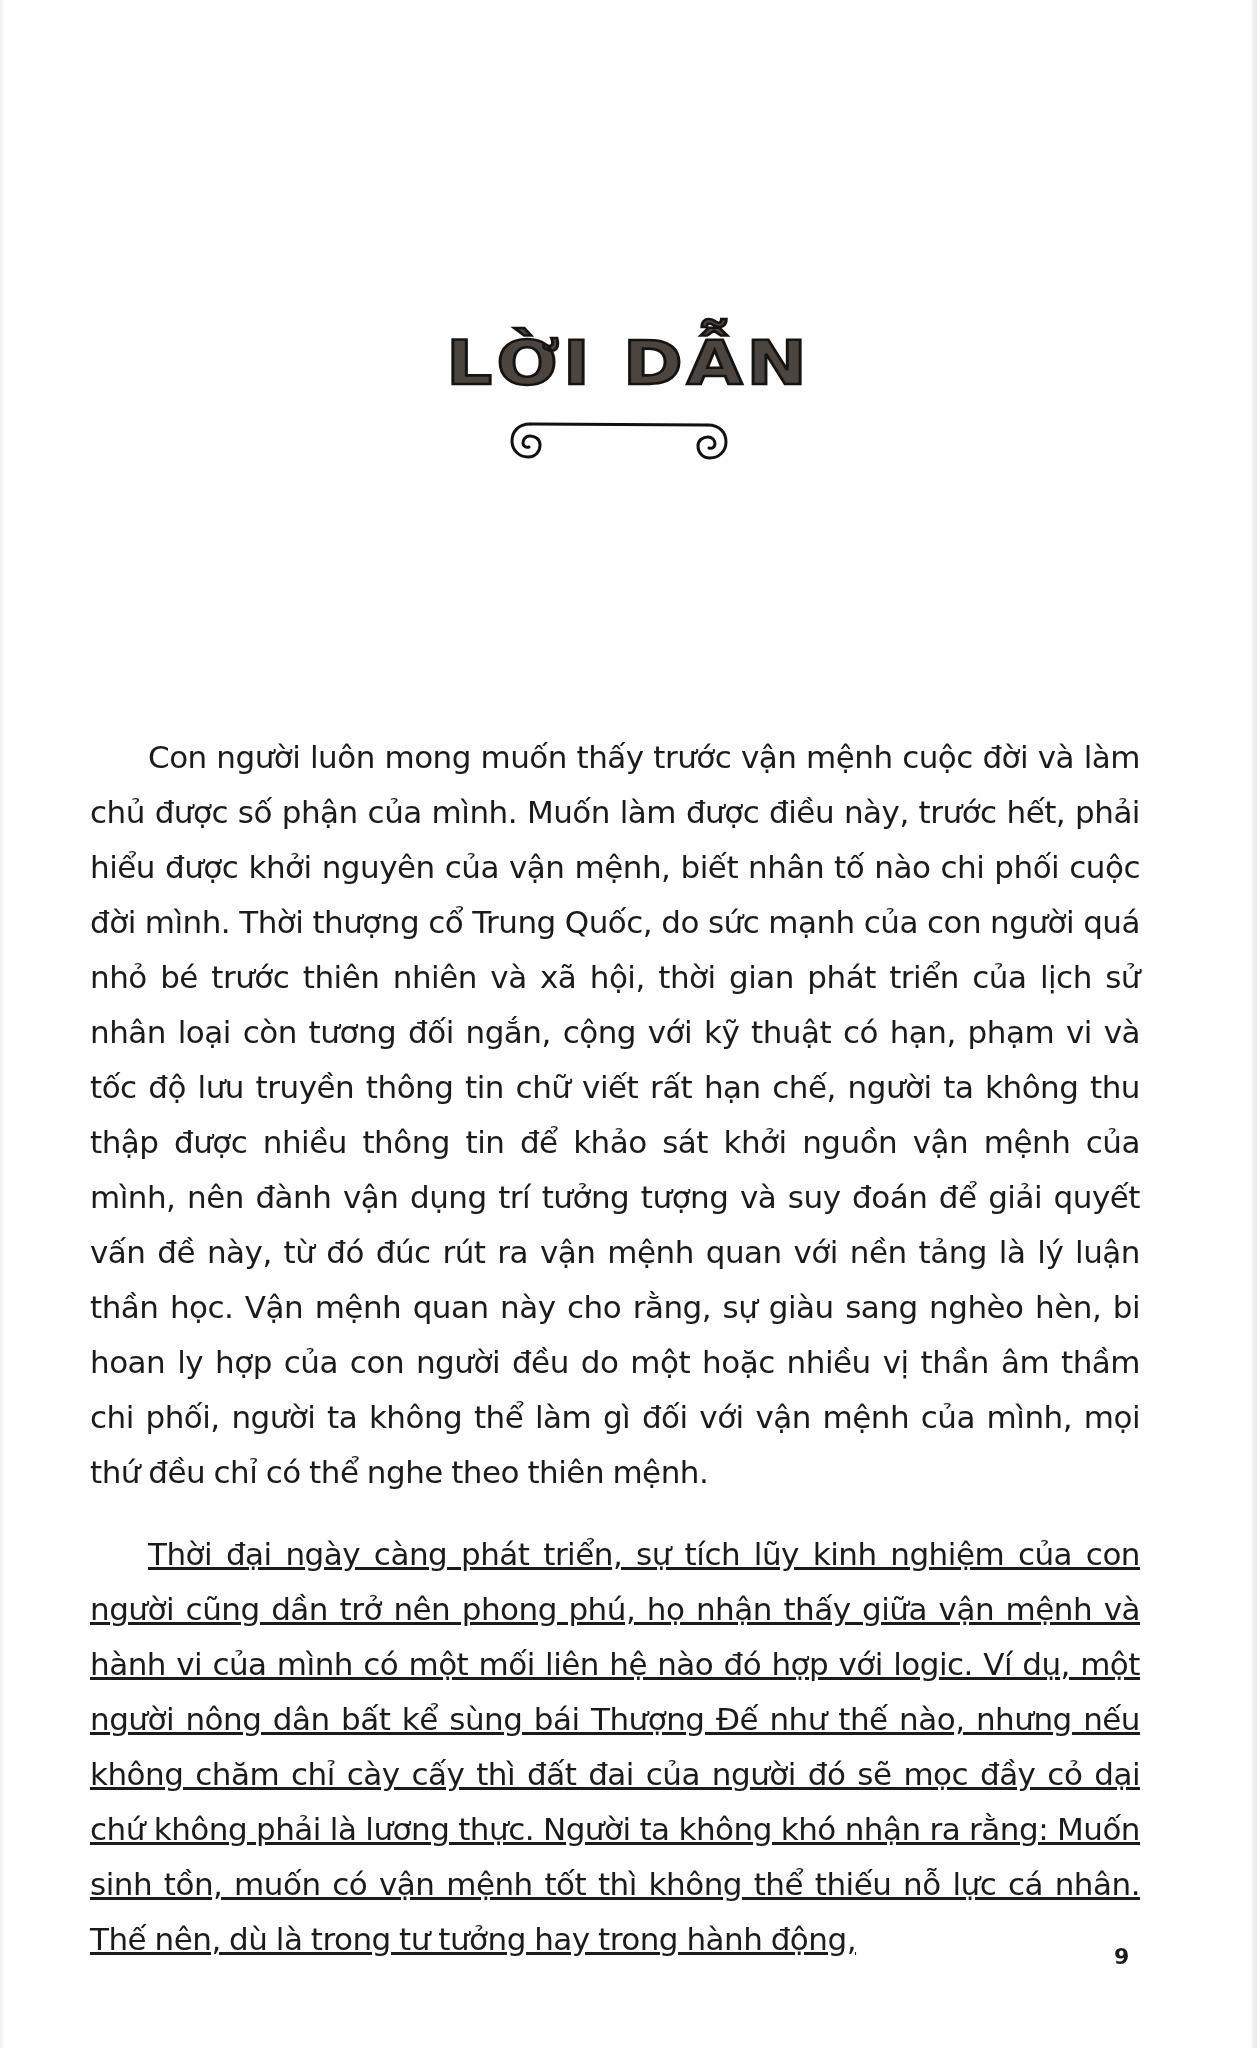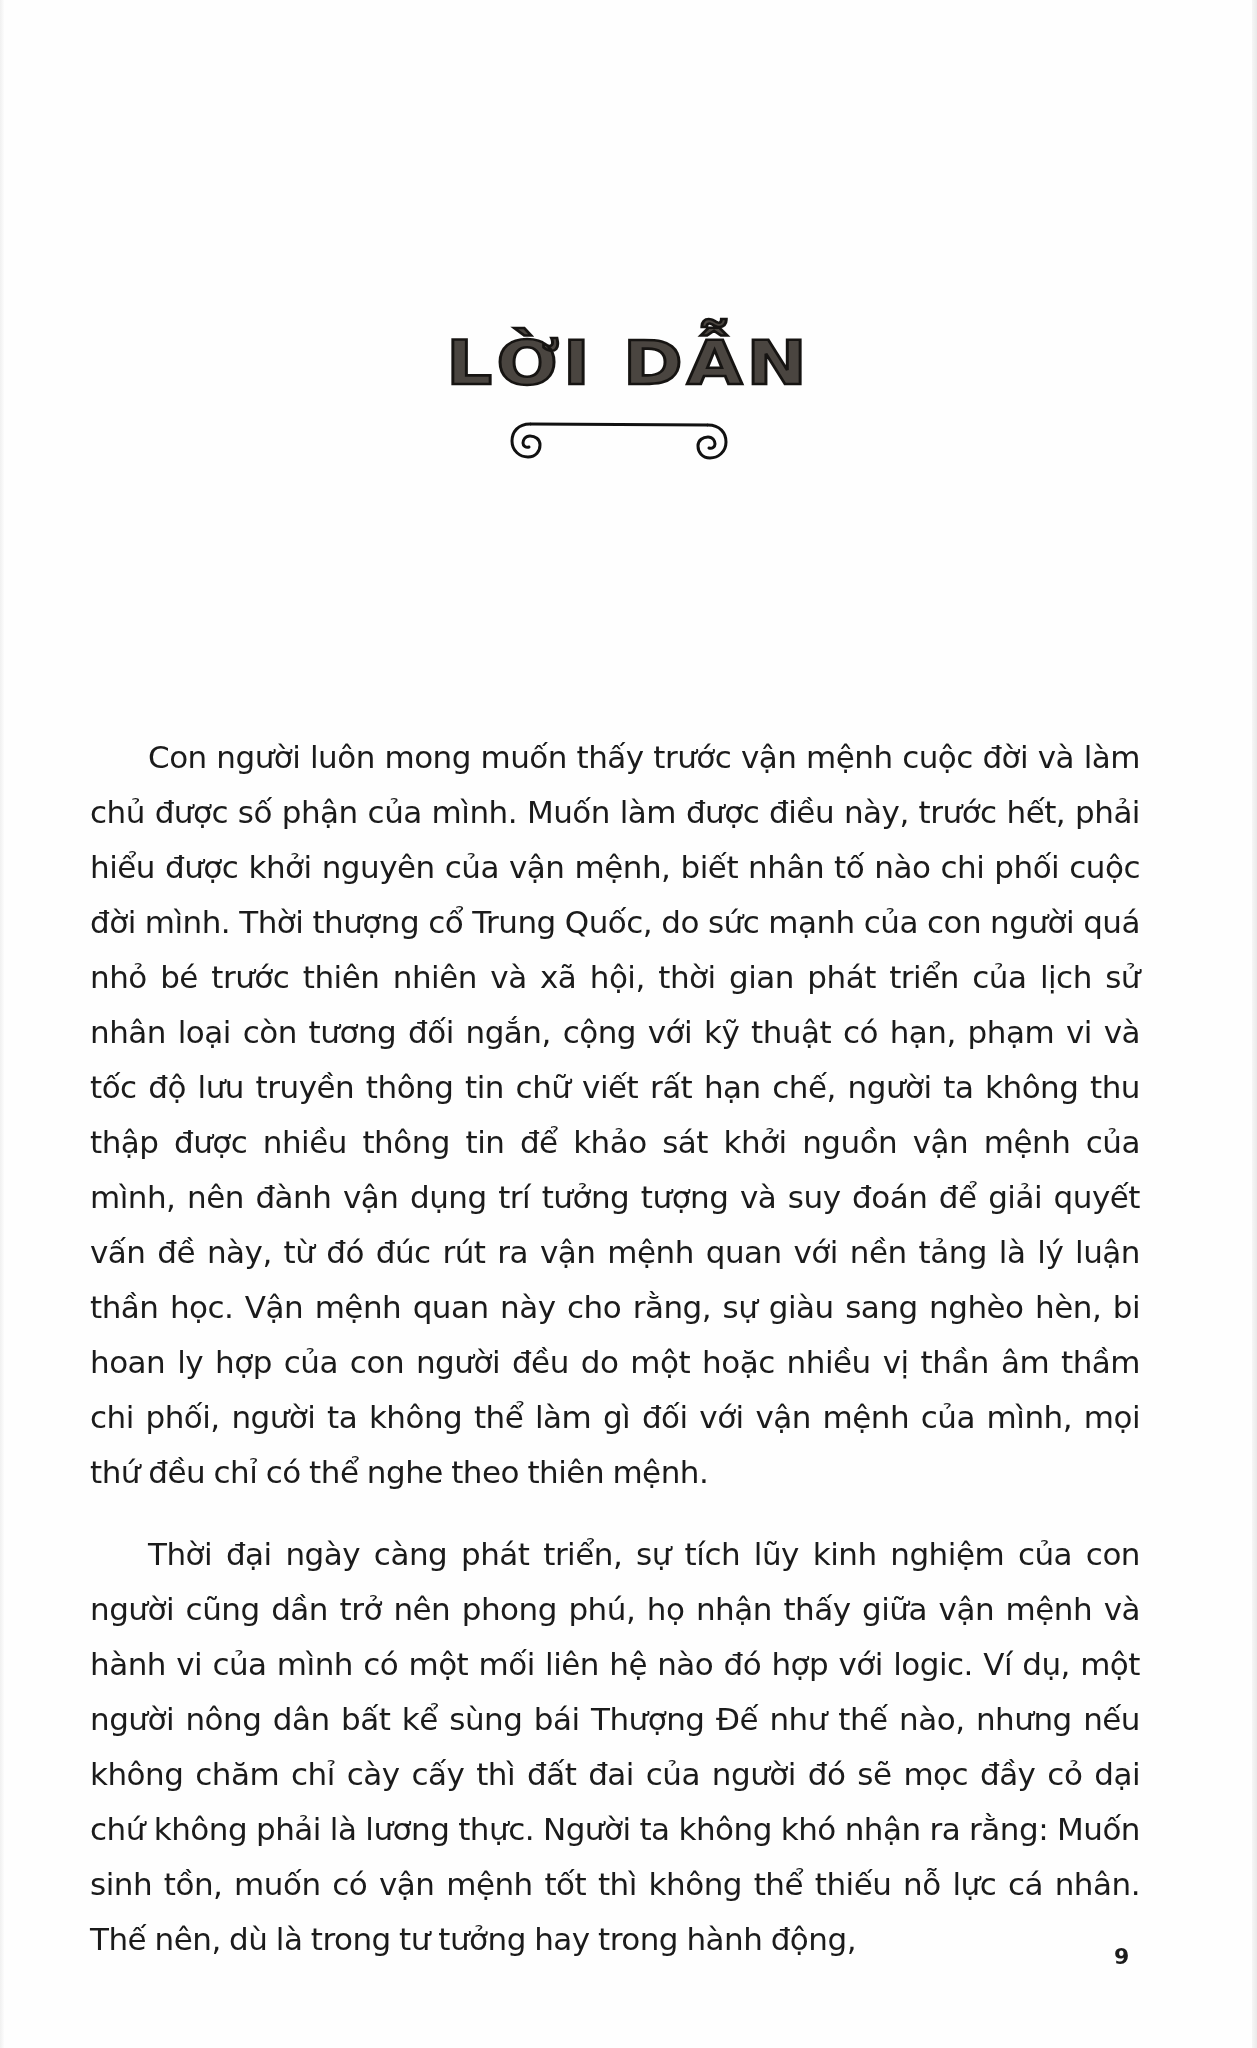--- a/index.html
+++ b/index.html
@@ -61,20 +61,21 @@
       text-align: justify;
       letter-spacing: -0.5px;
       word-spacing: -1px;
     }
     .body-text p {
       margin: 0;
       text-indent: 58px;
     }
     .body-text p + p {
       margin-top: 27px;
+      text-decoration: underline;
     }
     .page-number {
       position: absolute;
       left: 1114px;
       top: 1944px;
       font-family: "DejaVu Sans", sans-serif;
       font-weight: bold;
       font-size: 22px;
       color: #1b1b1b;
     }

